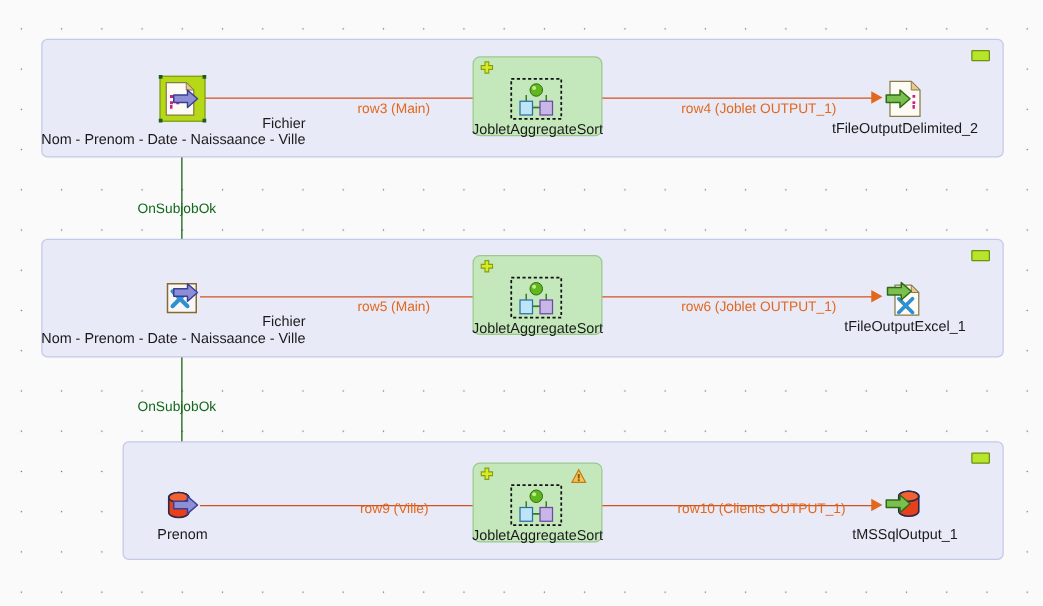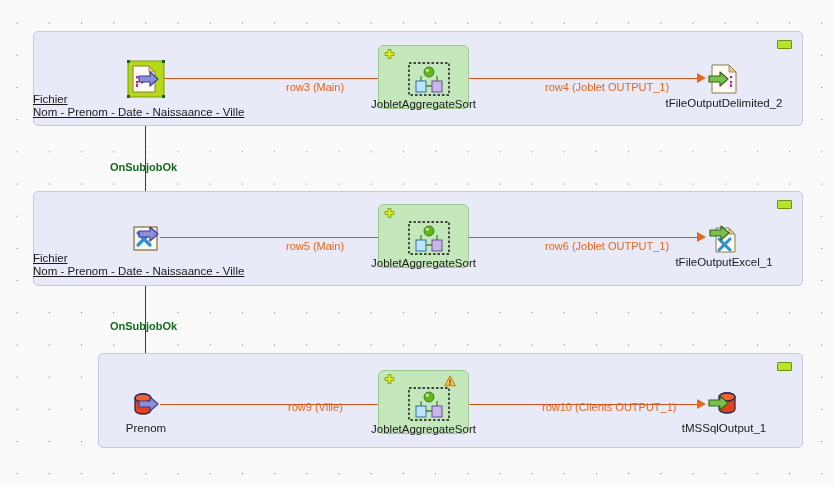--- a/index.html
+++ b/index.html
@@ -62,29 +62,28 @@
     white-space: nowrap;
     font-size: 11.5px;
     color: #1a1a1a;
     line-height: 13px;
     text-align: center;
   }
   .node .node-label.two-line {
     top: 16px;
     left: -93px;
     transform: none;
-    text-align: left;
-    text-decoration: underline;
+    text-align: right;
   }
 
   
   .joblet {
     position: absolute;
     box-sizing: border-box;
-    width: 91px;
+    width: 104px;
     height: 64px;
     background: #c4e8bb;
     border: 1px solid #9cc78f;
     border-radius: 6px;
   }
   .joblet .plus {
     position: absolute;
     left: 5px;
     top: 3px;
     width: 11px;
@@ -142,21 +141,20 @@
     border-left: 5px solid transparent;
     border-right: 5px solid transparent;
     border-top: 9px solid #0f5c0f;
   }
   .trigger-label {
     position: absolute;
     white-space: nowrap;
     font-size: 11px;
     color: #14691e;
     line-height: 12px;
-    font-weight: bold;
   }
 
   svg { display: block; overflow: visible; }
 </style>
 </head>
 <body>
 
 <div id="canvas">
 
   <div class="trigger-line" style="left:145px; top:90px; height:124px;"></div>

